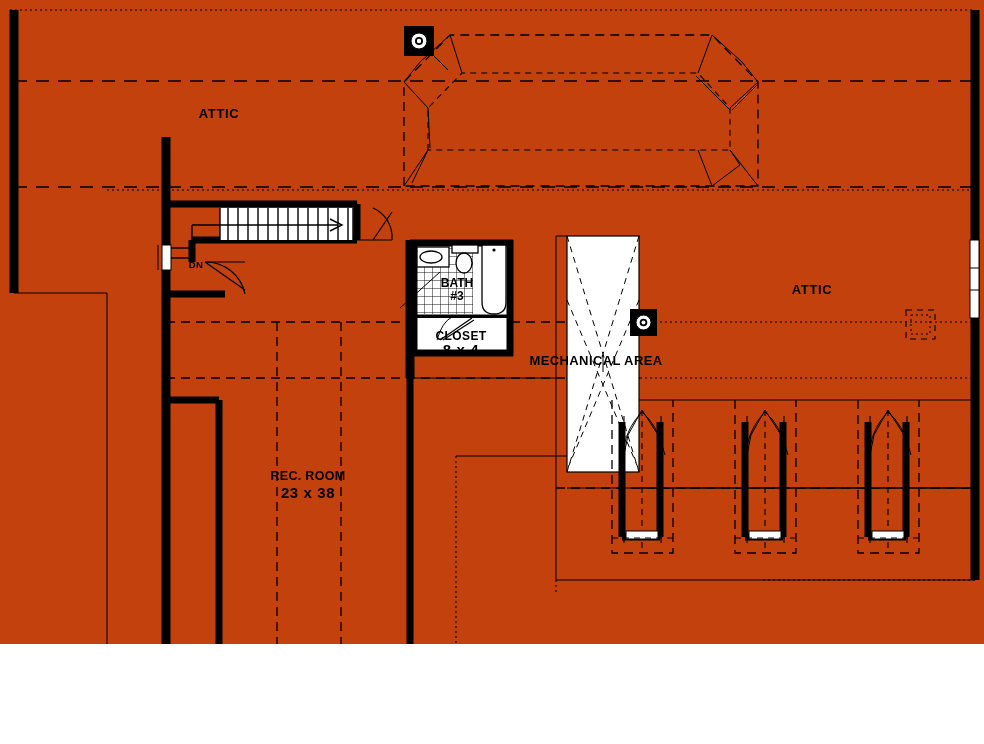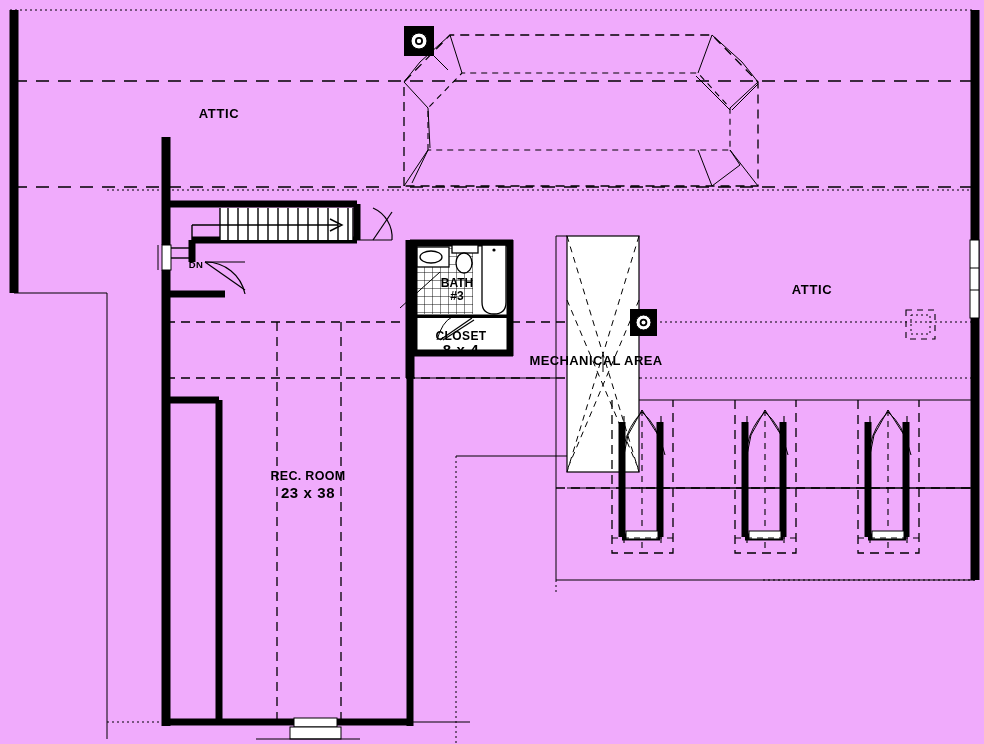--- a/index.html
+++ b/index.html
@@ -6,22 +6,22 @@
     margin: 0;
     padding: 0;
     background: #ffffff;
   }
   body {
     font-family: "Liberation Sans", sans-serif;
   }
   #plan-wrap {
     position: relative;
     width: 984px;
-    height: 744px;
-    background: #f0abfc;
+    height: 644px;
+    background: #c2410c;
     overflow: hidden;
   }
   svg#floorplan {
     display: block;
     width: 984px;
     height: 744px;
   }
   .wall-thick   { stroke: #000; stroke-width: 9;   fill: none; stroke-linecap: butt; }
   .wall-med     { stroke: #000; stroke-width: 7;   fill: none; stroke-linecap: butt; }
   .wall-thin    { stroke: #000; stroke-width: 1.4; fill: none; }

